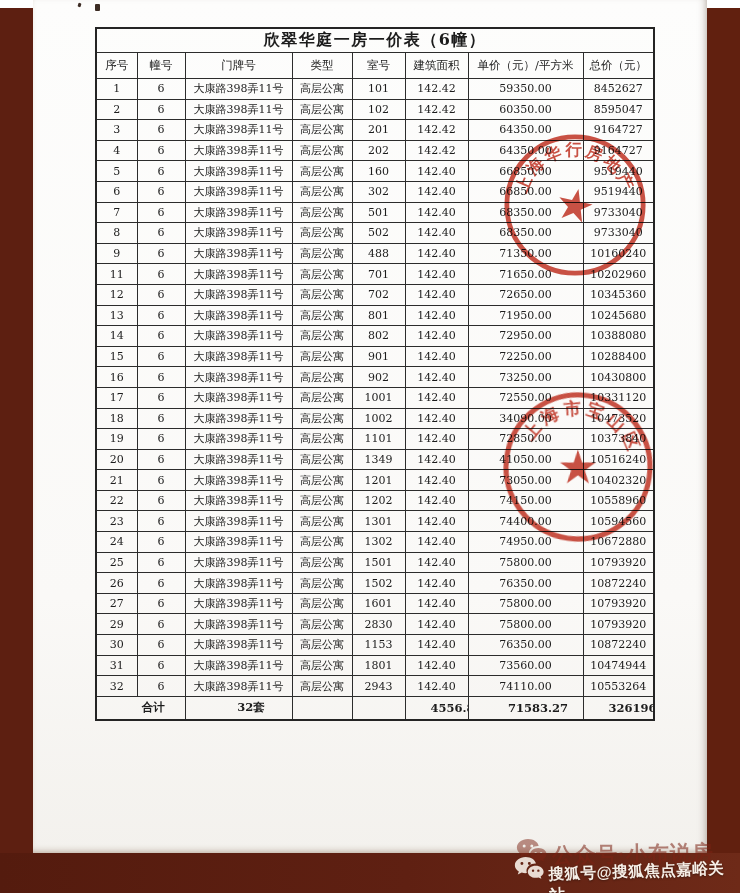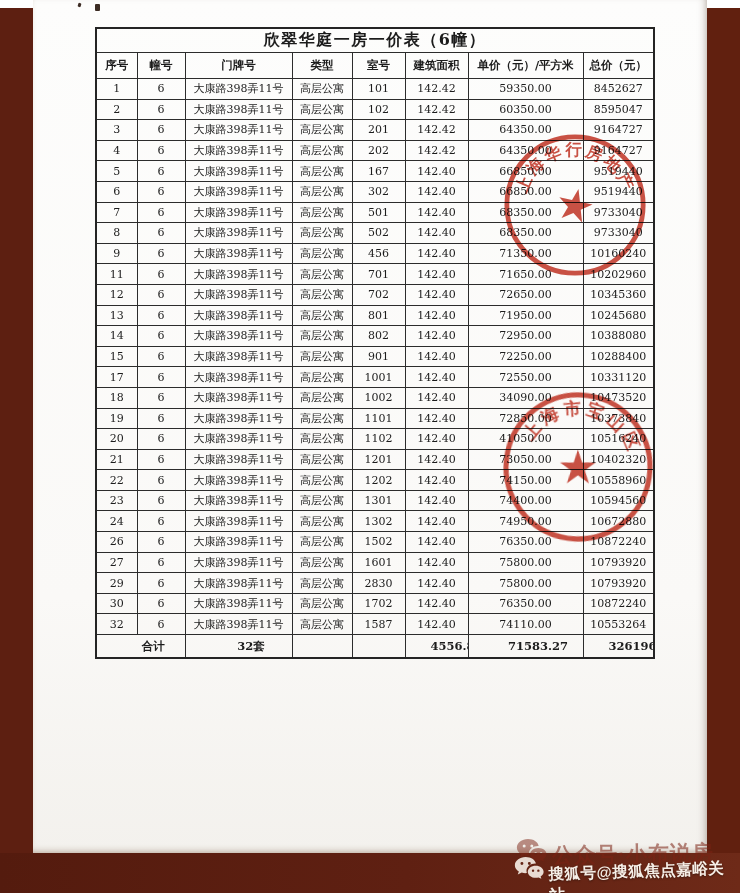--- a/index.html
+++ b/index.html
@@ -28,21 +28,21 @@
   table.price{
     position:absolute;left:62px;top:27px;width:558px;
     border-collapse:collapse;table-layout:fixed;
     color:#1c1c1c;border:2px solid #242424;
   }
   table.price td,table.price th{
     border:1px solid #2c2c2c;text-align:center;vertical-align:middle;
     padding:0;overflow:hidden;white-space:nowrap;
   }
   .title-cell{height:23px;font-size:16px;font-weight:bold;letter-spacing:1.5px;}
-  tr.head th{height:25px;font-size:11.5px;font-weight:bold;}
+  tr.head th{height:25px;font-size:11.5px;font-weight:normal;}
   tbody.rows td{height:19.6px;font-size:11px;}
   tr.total td{height:22px;font-size:11.5px;font-weight:bold;padding-left:25px;}
   
   .stamp{position:absolute;mix-blend-mode:multiply;opacity:.88;filter:blur(.4px);pointer-events:none;}
   .stamp1{left:470px;top:133px;width:144px;height:144px;}
   .stamp2{left:469px;top:391px;width:152px;height:152px;transform:rotate(8deg);}
   .stamp svg{width:100%;height:100%;}
   
   .wm{position:absolute;font-family:"Liberation Sans","DejaVu Sans",sans-serif;font-weight:bold;}
   .wm-line1{left:552px;top:840px;font-size:21px;letter-spacing:1px;
@@ -127,21 +127,21 @@
             <td>202</td>
             <td>142.42</td>
             <td>64350.00</td>
             <td>9164727</td>
           </tr>
           <tr>
             <td>5</td>
             <td>6</td>
             <td>大康路398弄11号</td>
             <td>高层公寓</td>
-            <td>167</td>
+            <td>160</td>
             <td>142.40</td>
             <td>66850.00</td>
             <td>9519440</td>
           </tr>
           <tr>
             <td>6</td>
             <td>6</td>
             <td>大康路398弄11号</td>
             <td>高层公寓</td>
             <td>302</td>
@@ -167,21 +167,21 @@
             <td>502</td>
             <td>142.40</td>
             <td>68350.00</td>
             <td>9733040</td>
           </tr>
           <tr>
             <td>9</td>
             <td>6</td>
             <td>大康路398弄11号</td>
             <td>高层公寓</td>
-            <td>456</td>
+            <td>488</td>
             <td>142.40</td>
             <td>71350.00</td>
             <td>10160240</td>
           </tr>
           <tr>
             <td>11</td>
             <td>6</td>
             <td>大康路398弄11号</td>
             <td>高层公寓</td>
             <td>701</td>
@@ -223,20 +223,30 @@
             <td>15</td>
             <td>6</td>
             <td>大康路398弄11号</td>
             <td>高层公寓</td>
             <td>901</td>
             <td>142.40</td>
             <td>72250.00</td>
             <td>10288400</td>
           </tr>
           <tr>
+            <td>16</td>
+            <td>6</td>
+            <td>大康路398弄11号</td>
+            <td>高层公寓</td>
+            <td>902</td>
+            <td>142.40</td>
+            <td>73250.00</td>
+            <td>10430800</td>
+          </tr>
+          <tr>
             <td>17</td>
             <td>6</td>
             <td>大康路398弄11号</td>
             <td>高层公寓</td>
             <td>1001</td>
             <td>142.40</td>
             <td>72550.00</td>
             <td>10331120</td>
           </tr>
           <tr>
@@ -257,21 +267,21 @@
             <td>1101</td>
             <td>142.40</td>
             <td>72850.00</td>
             <td>10373840</td>
           </tr>
           <tr>
             <td>20</td>
             <td>6</td>
             <td>大康路398弄11号</td>
             <td>高层公寓</td>
-            <td>1102</td>
+            <td>1349</td>
             <td>142.40</td>
             <td>41050.00</td>
             <td>10516240</td>
           </tr>
           <tr>
             <td>21</td>
             <td>6</td>
             <td>大康路398弄11号</td>
             <td>高层公寓</td>
             <td>1201</td>
@@ -303,20 +313,30 @@
             <td>24</td>
             <td>6</td>
             <td>大康路398弄11号</td>
             <td>高层公寓</td>
             <td>1302</td>
             <td>142.40</td>
             <td>74950.00</td>
             <td>10672880</td>
           </tr>
           <tr>
+            <td>25</td>
+            <td>6</td>
+            <td>大康路398弄11号</td>
+            <td>高层公寓</td>
+            <td>1501</td>
+            <td>142.40</td>
+            <td>75800.00</td>
+            <td>10793920</td>
+          </tr>
+          <tr>
             <td>26</td>
             <td>6</td>
             <td>大康路398弄11号</td>
             <td>高层公寓</td>
             <td>1502</td>
             <td>142.40</td>
             <td>76350.00</td>
             <td>10872240</td>
           </tr>
           <tr>
@@ -337,31 +357,41 @@
             <td>2830</td>
             <td>142.40</td>
             <td>75800.00</td>
             <td>10793920</td>
           </tr>
           <tr>
             <td>30</td>
             <td>6</td>
             <td>大康路398弄11号</td>
             <td>高层公寓</td>
-            <td>1702</td>
+            <td>1153</td>
             <td>142.40</td>
             <td>76350.00</td>
             <td>10872240</td>
           </tr>
           <tr>
+            <td>31</td>
+            <td>6</td>
+            <td>大康路398弄11号</td>
+            <td>高层公寓</td>
+            <td>1801</td>
+            <td>142.40</td>
+            <td>73560.00</td>
+            <td>10474944</td>
+          </tr>
+          <tr>
             <td>32</td>
             <td>6</td>
             <td>大康路398弄11号</td>
             <td>高层公寓</td>
-            <td>1587</td>
+            <td>2943</td>
             <td>142.40</td>
             <td>74110.00</td>
             <td>10553264</td>
           </tr>
         </tbody>
       <tbody>
         <tr class="total">
           <td colspan="2">合计</td>
           <td>32套</td>
           <td></td>

